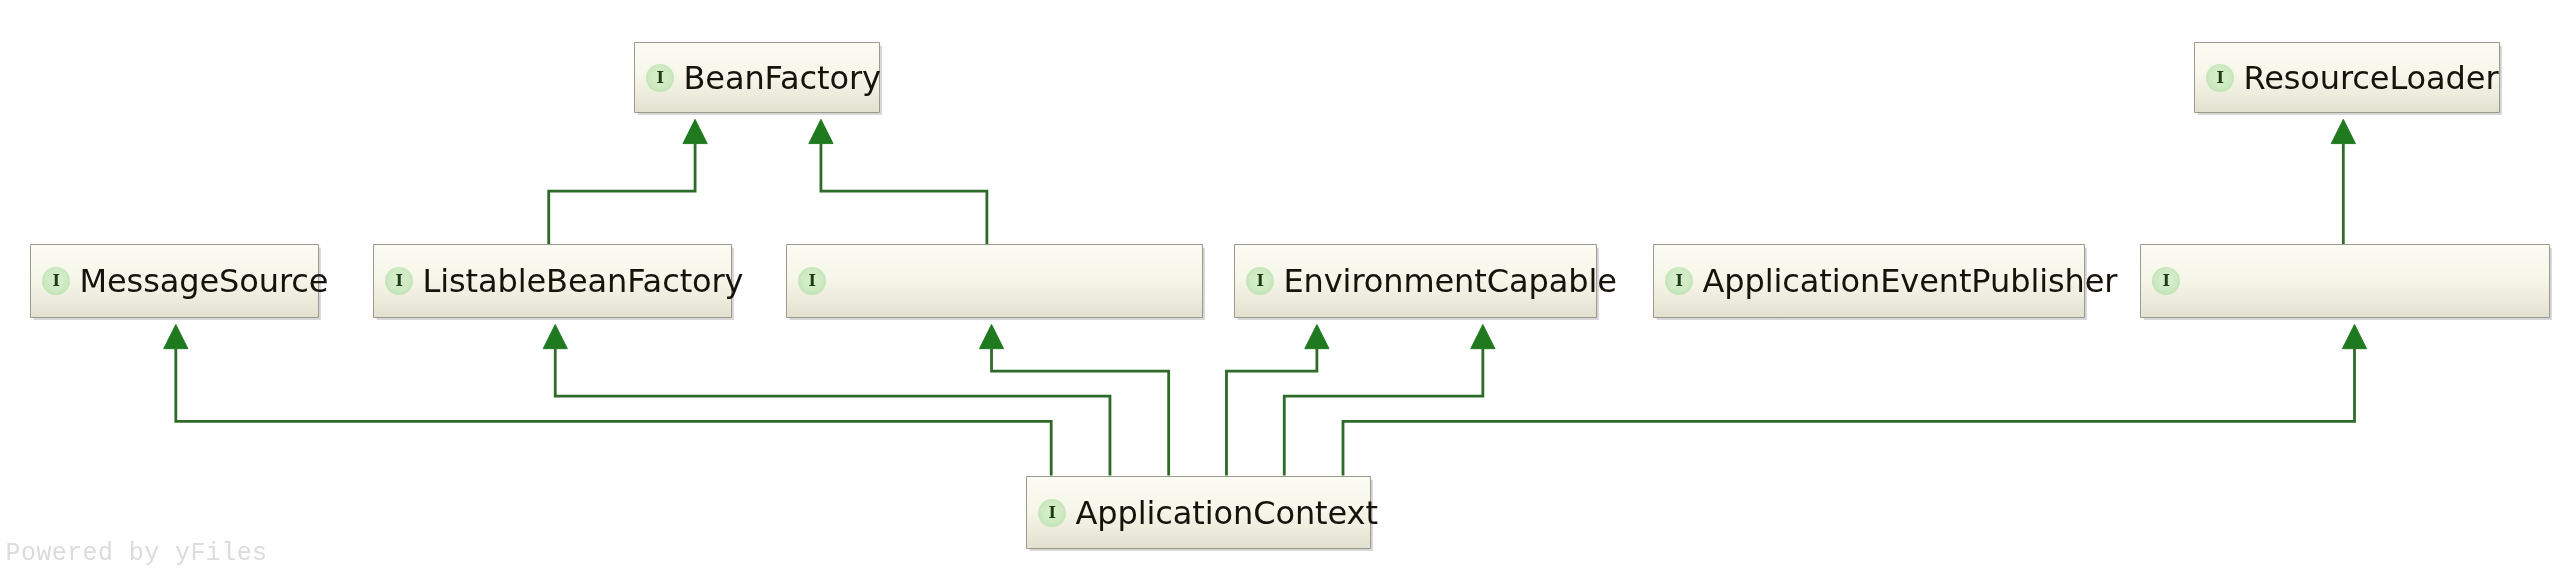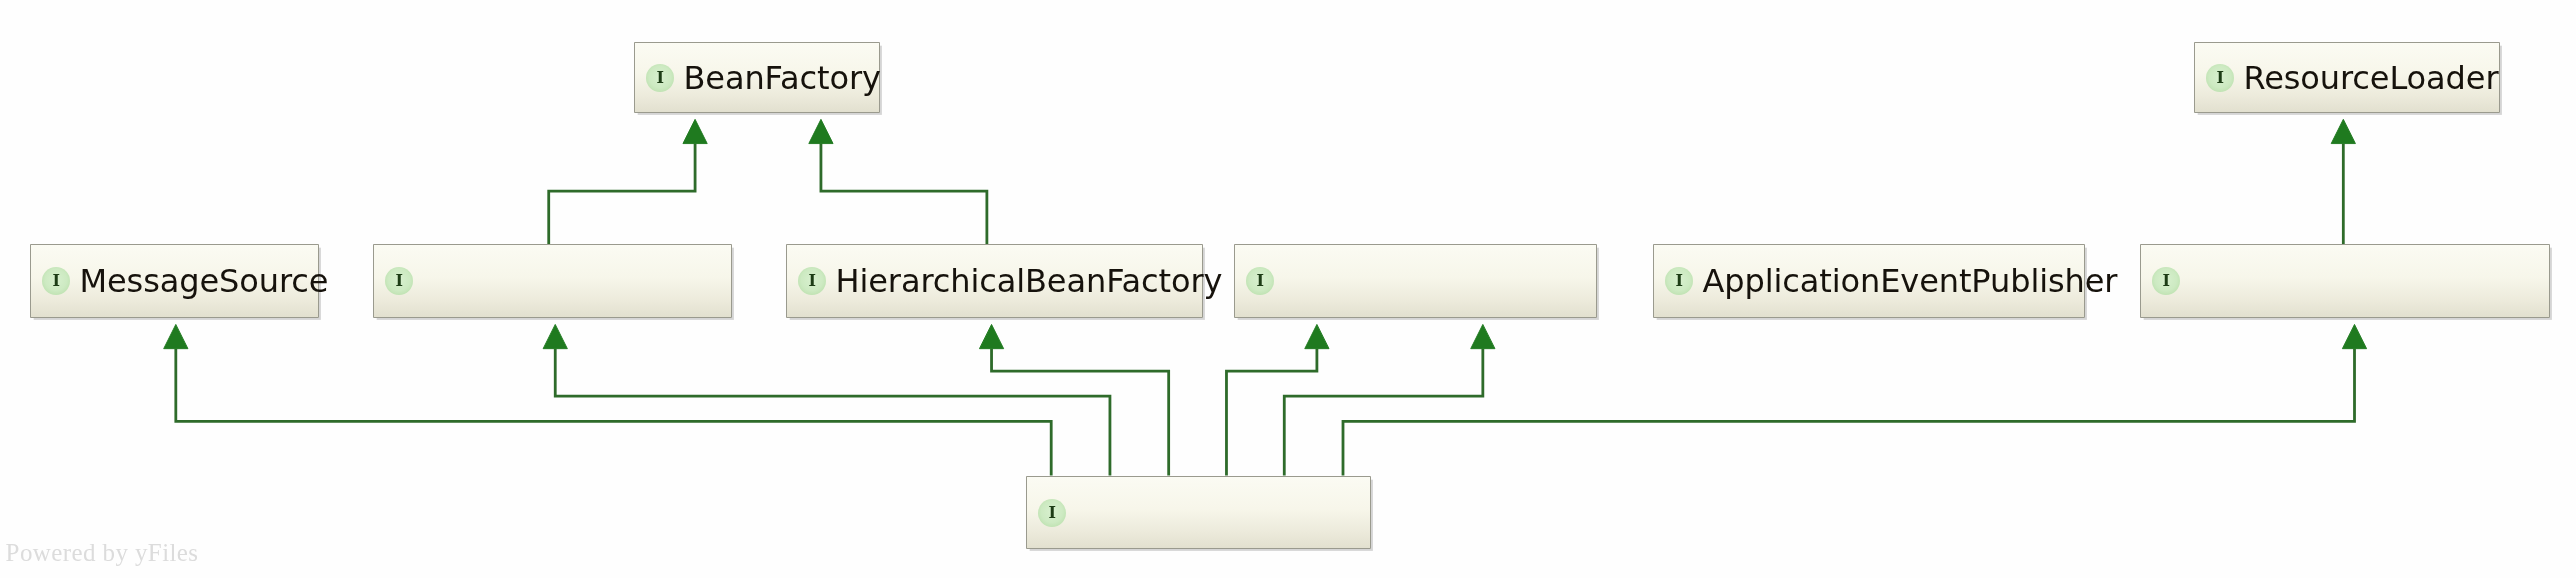--- a/index.html
+++ b/index.html
@@ -58,21 +58,21 @@
     letter-spacing: -0.1px;
     line-height: 1;
     font-family: "DejaVu Sans", "Liberation Sans", sans-serif;
   }
   #watermark {
     position: absolute;
     left: 5.6px;
     top: 539px;
     font-size: 25px;
     color: #dcdcdc;
-    font-family: Liberation Serif, serif;
+    font-family: Liberation Mono, monospace;
     letter-spacing: 0.4px;
     user-select: none;
   }
 </style>
 </head>
 <body>
 
 <div id="diagram-root">
 
   <svg id="edge-layer" width="2576" height="578" viewBox="0 0 2762 620" xmlns="http://www.w3.org/2000/svg">
@@ -122,35 +122,37 @@
       <div class="uml-node" style="left: 2194px; top: 42px; width: 306px; height: 71px;">
         <span class="iface-icon">I</span>
         <span class="node-label">ResourceLoader</span>
       </div>
       <div class="uml-node" style="left: 30px; top: 244px; width: 289px; height: 74px;">
         <span class="iface-icon">I</span>
         <span class="node-label">MessageSource</span>
       </div>
       <div class="uml-node" style="left: 373px; top: 244px; width: 359px; height: 74px;">
         <span class="iface-icon">I</span>
+        <span class="node-label">ListableBeanFactory</span>
       </div>
       <div class="uml-node" style="left: 786px; top: 244px; width: 417px; height: 74px;">
         <span class="iface-icon">I</span>
-        <span class="node-label">HierarchicalBeanFactory</span>
       </div>
       <div class="uml-node" style="left: 1234px; top: 244px; width: 363px; height: 74px;">
         <span class="iface-icon">I</span>
+        <span class="node-label">EnvironmentCapable</span>
       </div>
       <div class="uml-node" style="left: 1653px; top: 244px; width: 432px; height: 74px;">
         <span class="iface-icon">I</span>
         <span class="node-label">ApplicationEventPublisher</span>
       </div>
       <div class="uml-node" style="left: 2140px; top: 244px; width: 410px; height: 74px;">
         <span class="iface-icon">I</span>
       </div>
       <div class="uml-node" style="left: 1026px; top: 476px; width: 345px; height: 73px;">
         <span class="iface-icon">I</span>
+        <span class="node-label">ApplicationContext</span>
       </div>
     </div>
 
   <div id="watermark">Powered by yFiles</div>
 </div>
 
 
 </body></html>

